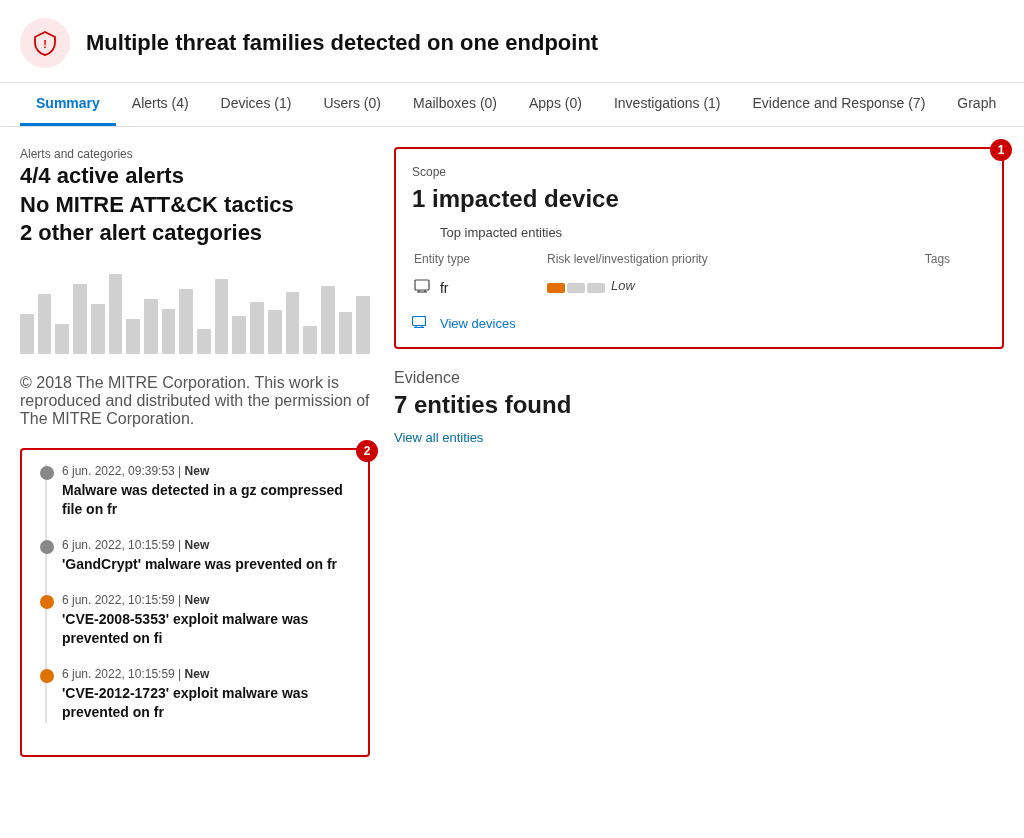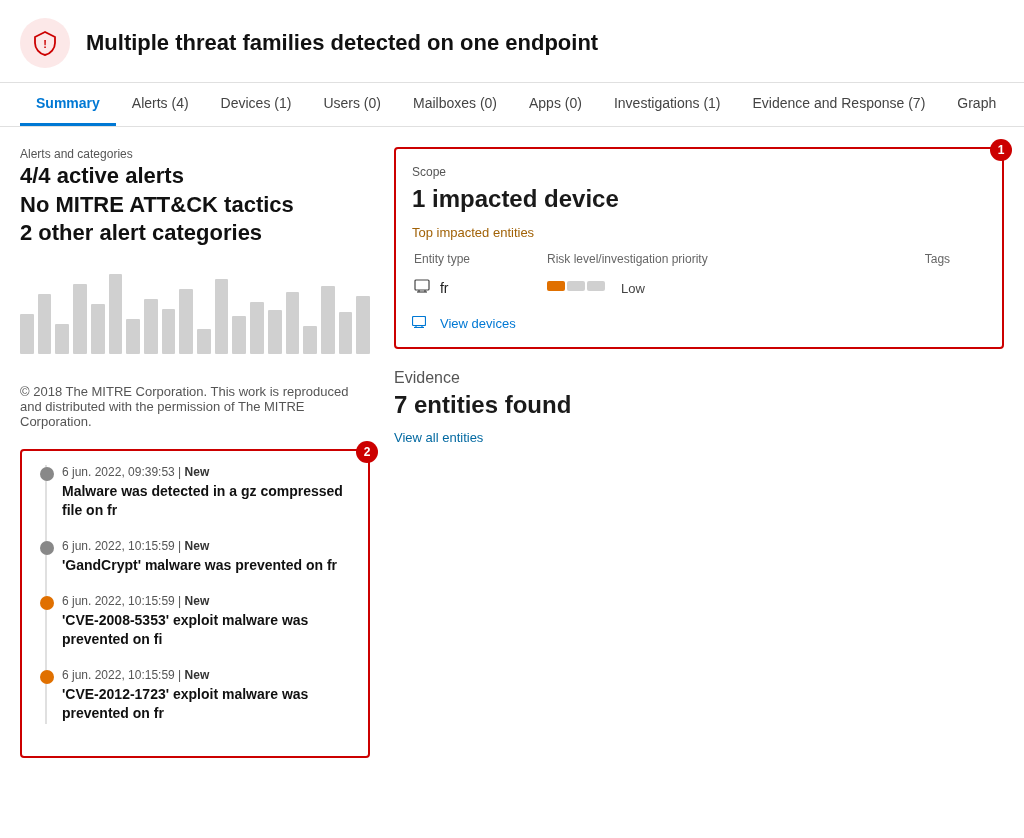--- a/index.html
+++ b/index.html
@@ -17,32 +17,32 @@
     .content { display: flex; padding: 20px; gap: 24px; }
     .left-panel { width: 350px; flex-shrink: 0; }
     .right-panel { flex: 1; }
 
     .alerts-label { font-size: 12px; color: #555; margin-bottom: 1px; }
     .alert-stat { font-size: 22px; font-weight: 700; color: #111; line-height: 1.3; }
 
     .bar-chart { margin: 16px 0 12px 0; display: flex; align-items: flex-end; gap: 4px; height: 90px; }
     .bar { background: #d0d0d0; border-radius: 1px; }
 
-    .mitre-text { font-size: 13px; color: #555; margin-top: 30px; }
+    .mitre-text { font-size: 16px; color: #555; margin-top: 20px; }
 
     .scope-box { border: 2px solid #c00; border-radius: 4px; padding: 16px; position: relative; margin-bottom: 20px; }
     .scope-badge { position: absolute; top: -10px; right: -10px; width: 22px; height: 22px; background: #c00; border-radius: 50%; color: #fff; font-size: 12px; font-weight: 700; display: flex; align-items: center; justify-content: center; }
     .scope-label { font-size: 12px; color: #555; margin-bottom: 6px; }
     .scope-count { font-size: 24px; font-weight: 700; margin-bottom: 12px; }
-    .top-entities-label { font-size: 13px; color: #a16207; margin-bottom: 10px; }
+    .top-entities-label { font-size: 13px; color: #404040; margin-bottom: 10px; margin-left: 28px; }
     .entity-table { width: 100%; }
     .entity-table th { font-size: 12px; color: #666; font-weight: 400; padding-bottom: 6px; text-align: left; }
     .entity-table td { font-size: 14px; padding: 4px 0; vertical-align: middle; }
     .entity-icon { display: inline-block; margin-right: 6px; color: #444; }
-    .risk-bar { display: inline-flex; align-items: flex-start; gap: 16px; }
+    .risk-bar { display: inline-flex; align-items: flex-end; gap: 6px; font-style: italic; }
     .risk-segments { display: flex; gap: 2px; }
     .risk-seg { width: 18px; height: 10px; border-radius: 2px; }
     .risk-seg.filled { background: #e07000; }
     .risk-seg.empty { background: #d0d0d0; }
     .risk-label { font-size: 13px; color: #444; }
     .view-devices-link { color: #0078d4; font-size: 13px; cursor: pointer; margin-top: 14px; display: flex; align-items: center; gap: 14px; text-decoration: none; }
 
     .evidence-section { margin-top: 10px; }
     .evidence-label { font-size: 16px; color: #555; margin-bottom: 4px; }
     .evidence-count { font-size: 24px; font-weight: 700; margin-bottom: 10px; }

